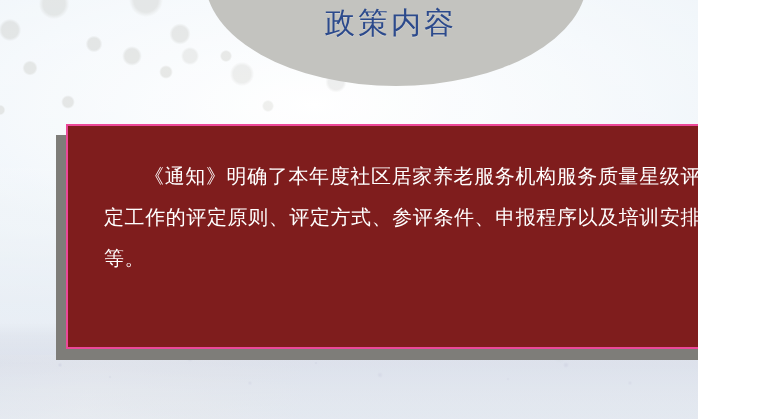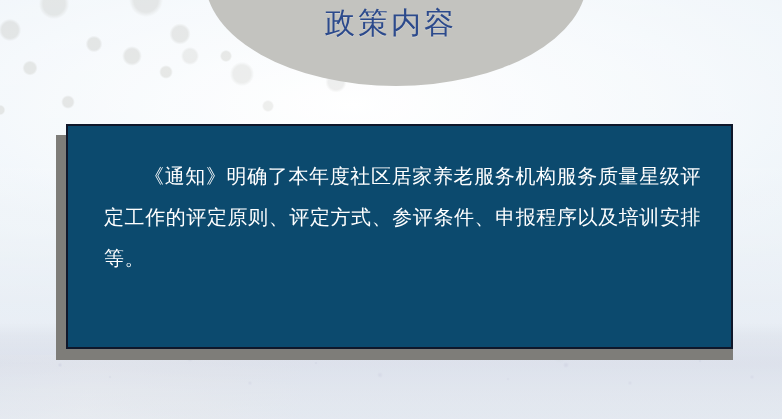--- a/index.html
+++ b/index.html
@@ -7,21 +7,21 @@
     margin: 0;
     padding: 0;
     background: #ffffff;
   }
   body {
     font-family: "Liberation Serif", "DejaVu Serif", serif;
   }
 
   .slide {
     position: relative;
-    width: 782px;
+    width: 698px;
     height: 419px;
     overflow: hidden;
     background: #eef3f8;
   }
 
   
   .bg-layer {
     position: absolute;
     inset: 0;
     overflow: hidden;
@@ -210,22 +210,22 @@
     height: 225px;
     background: #7e7d79;
   }
 
   .card-panel {
     position: absolute;
     left: 10px;
     top: 0;
     width: 667px;
     height: 225px;
-    background: #0c4a6e;
-    border: 2px solid #0f172a;
+    background: #7f1d1d;
+    border: 2px solid #ec4899;
     box-sizing: border-box;
     text-decoration: underline;
   }
 
   .card-body {
     position: absolute;
     left: 36px;
     top: 30px;
     right: 30px;
     font-size: 20px;

